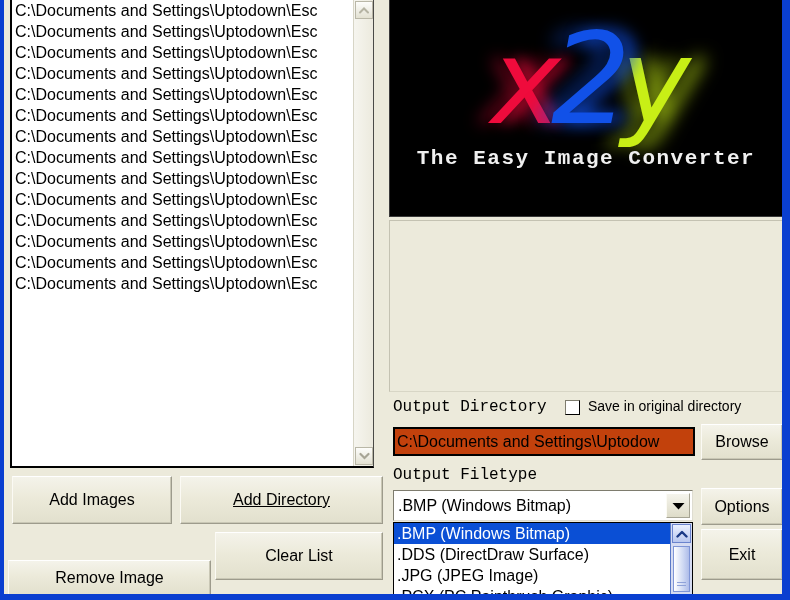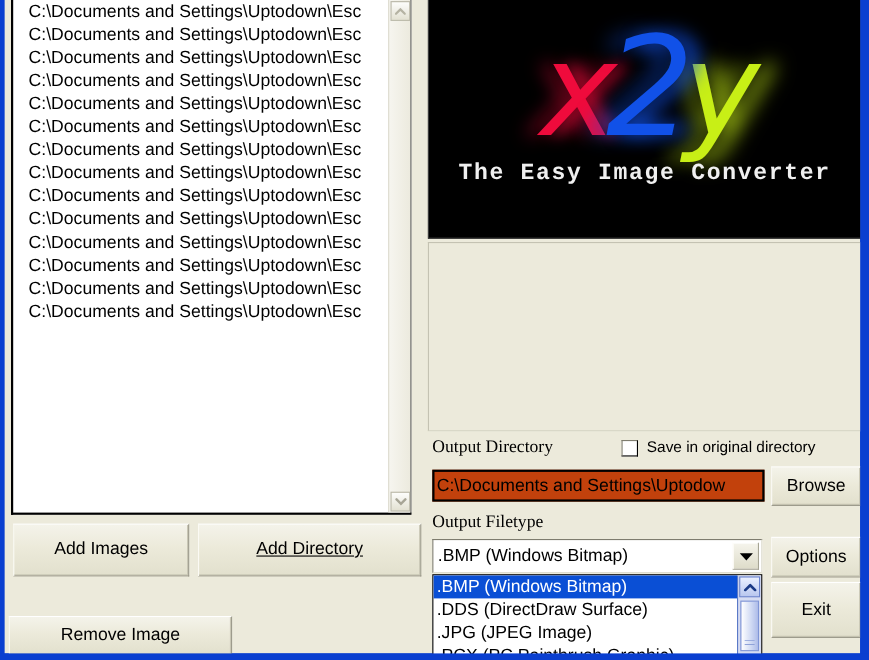--- a/index.html
+++ b/index.html
@@ -40,21 +40,21 @@
     width: 340px;
     padding: 0;
   }
   .list-row {
     height: 21px;
     line-height: 21px;
     font-size: 16px;
     color: #000;
     white-space: nowrap;
     overflow: hidden;
-    padding-left: 14px;
+    padding-left: 3px;
     font-family: "Liberation Sans", sans-serif;
   }
   
   .lb-scroll {
     position: absolute;
     right: 0px; top: 0px;
     width: 20px; height: 100%;
     background: #f2f1ea;
     border-left: 1px solid #d7d5c6;
     box-sizing: border-box;
@@ -147,21 +147,21 @@
     border: 1px solid #d8d6c6;
     border-top-color: #c4c2b2;
     border-left-color: #c4c2b2;
     box-sizing: border-box;
   }
 
   .lbl {
     position: absolute;
     font-size: 16px;
     color: #000;
-    font-family: Liberation Serif, serif;
+    font-family: Liberation Mono, monospace;
     white-space: nowrap;
   }
   #lbl-output-dir  { left: 389px; top: 398px; }
   #lbl-output-type { left: 389px; top: 466px; }
 
   .chk-wrap {
     position: absolute;
     left: 561px; top: 398px;
     display: flex; align-items: flex-start; gap: 8px;
     font-size: 14px;
@@ -322,20 +322,21 @@
           <svg width="11" height="8" viewBox="0 0 11 8">
             <path d="M1.5 2 L5.5 6 L9.5 2" fill="none" stroke="#a7a596" stroke-width="2.2" stroke-linecap="round"></path>
           </svg>
         </div>
       </div>
     </div>
 
     <div class="btn" id="btn-add-images">Add Images</div>
     <div class="btn" id="btn-add-dir">Add Directory</div>
     <div class="btn" id="btn-remove-image">Remove Image</div>
+    <div class="btn" id="btn-clear-list">Clear List</div>
 
     <div class="logo">
       <div class="logo-wrap">
         <div class="logo-text">
           <span class="lg-x">x</span><span class="lg-2">2</span><span class="lg-y">y</span>
         </div>
       </div>
       <div class="tagline">The Easy Image Converter</div>
     </div>
 

